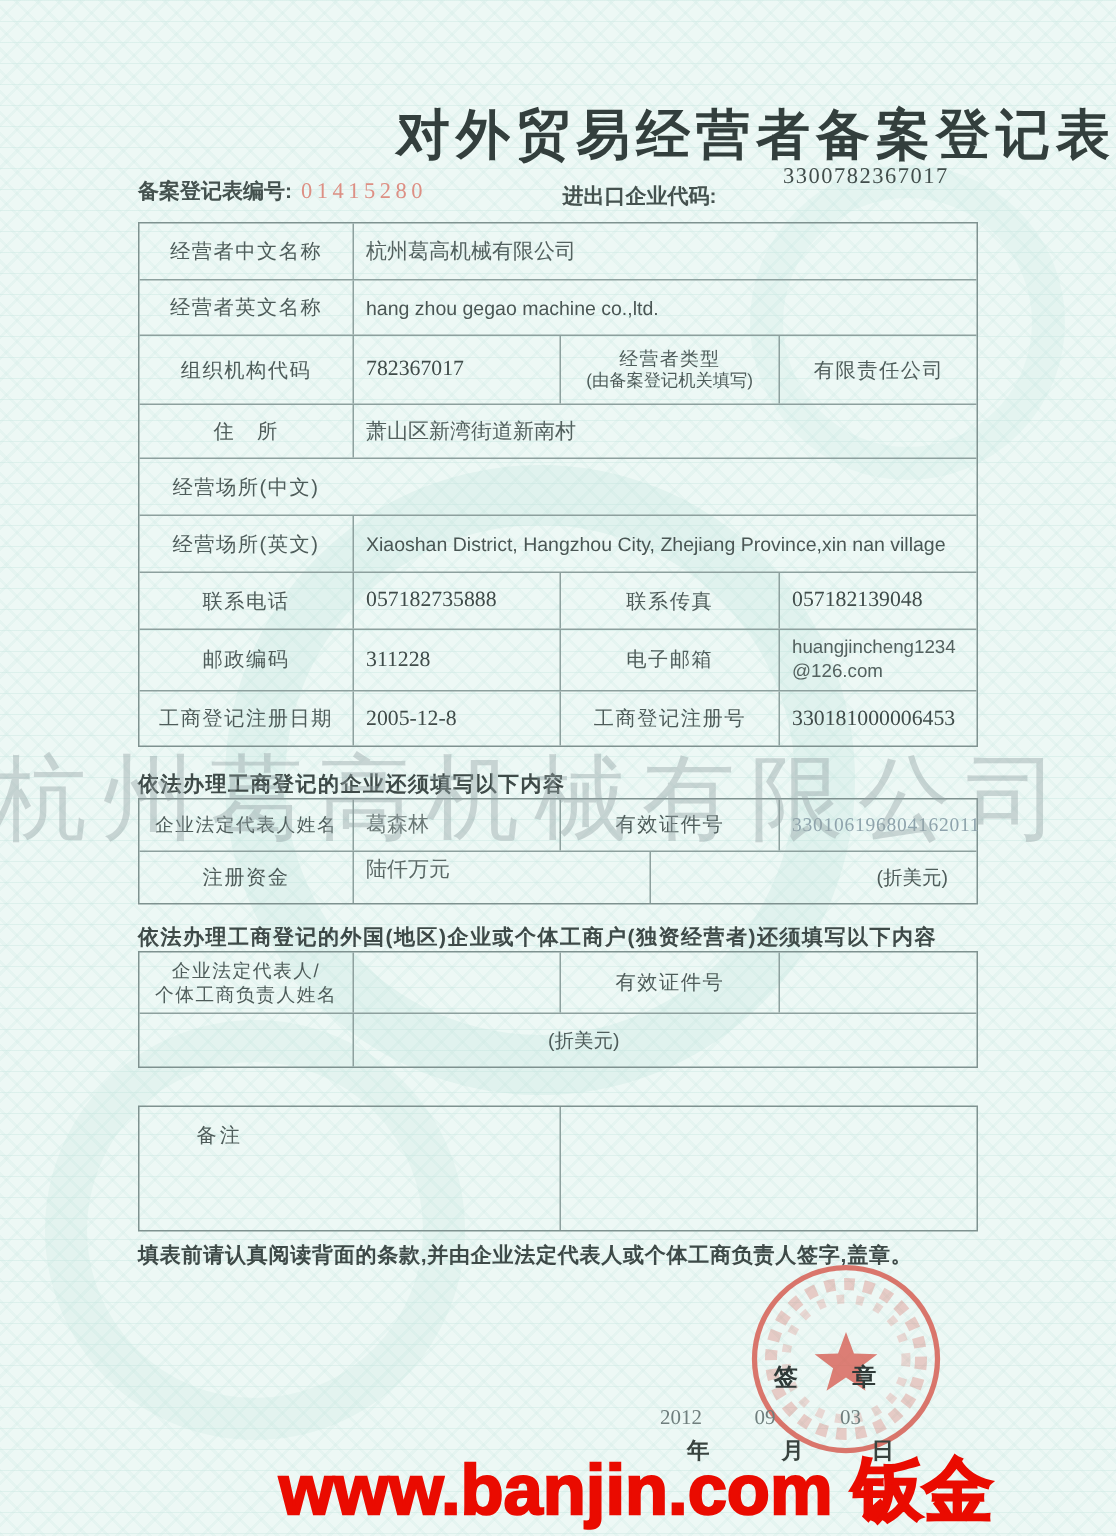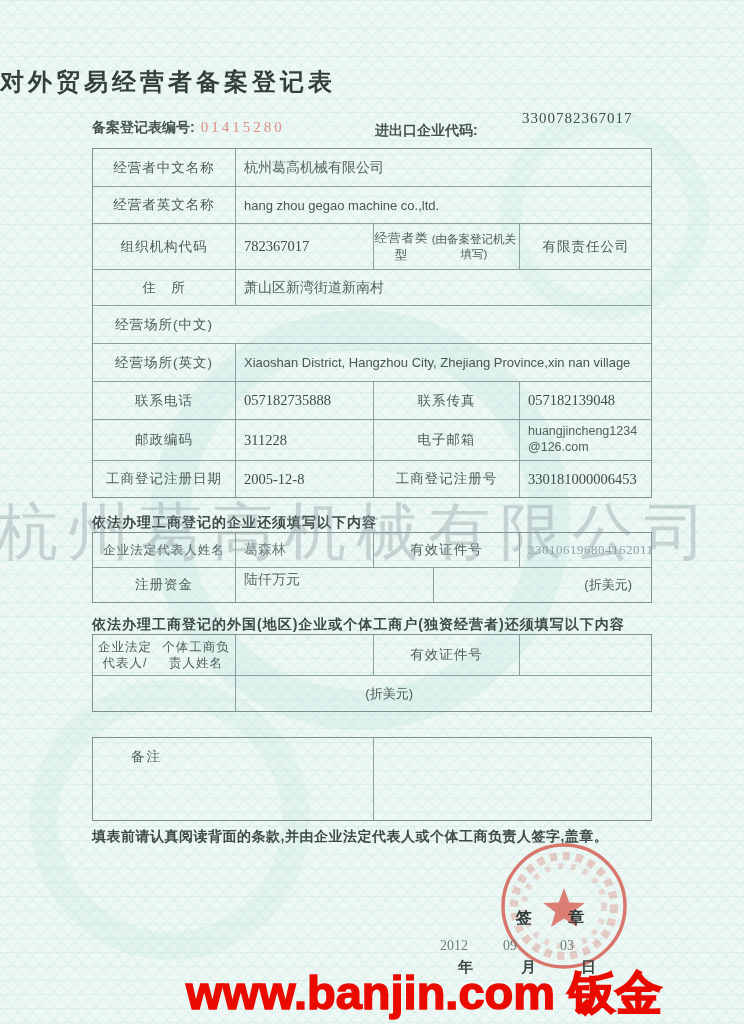--- a/index.html
+++ b/index.html
@@ -12,40 +12,40 @@
     background-image:
       repeating-linear-gradient(180deg, rgba(201,231,225,0.45) 0px, rgba(201,231,225,0.45) 1px, transparent 1px, transparent 14px),
       repeating-linear-gradient(45deg, rgba(201,231,225,0.22) 0px, rgba(201,231,225,0.22) 2px, transparent 2px, transparent 10px),
       repeating-linear-gradient(-45deg, rgba(201,231,225,0.22) 0px, rgba(201,231,225,0.22) 2px, transparent 2px, transparent 10px);
   }
   .ring { position:absolute; border-radius:50%; pointer-events:none; }
   .ring1 { left:150px; top:310px; width:420px; height:420px; border:40px solid rgba(190,227,220,0.28); }
   .ring2 { left:30px;  top:680px; width:280px; height:280px; border:28px solid rgba(190,227,220,0.22); }
   .ring3 { left:500px; top:110px; width:210px; height:210px; border:22px solid rgba(190,227,220,0.18); }
 
-  .title { position:absolute; top:66px; left:0; width:744px; text-align:left;
-           font-size:24px; font-weight:700; letter-spacing:4px; color:#333f3d; }
+  .title { position:absolute; top:66px; left:0; width:744px; text-align:right;
+           font-size:36px; font-weight:700; letter-spacing:4px; color:#333f3d; }
 
   .meta-left  { position:absolute; top:119px; left:92px; font-size:14px; color:#45524f; font-weight:600; }
   .form-no    { font-family:Liberation Serif, serif; font-weight:400;
                 color:#dd8f84; font-size:15px; letter-spacing:3px; margin-left:6px; }
   .meta-right-label { position:absolute; top:122px; left:375px; font-size:14px; color:#45524f; font-weight:600; }
   .meta-right-value { position:absolute; top:110px; left:522px; font-size:15px; color:#414d4b;
                       font-family:"Liberation Serif","DejaVu Serif",serif; letter-spacing:1px; }
 
   .tbl { position:absolute; left:92px; width:560px; border:1px solid #7f9290; background:rgba(255,255,255,0.0); }
   .row { display:grid; grid-template-columns:142px 138px 146px 133px; border-top:1px solid #8da09e; }
   .row:first-child { border-top:none; }
   .row.h37{height:37px}.row.h46{height:46px}.row.h36{height:36px}.row.h38{height:38px}.row.h41{height:41px}
   .row.h34{height:34px}.row.h35{height:35px}.row.h40{height:40px}
 
   .cell { display:flex; align-items:center; border-left:1px solid #8da09e; overflow:hidden; }
   .cell:first-child { border-left:none; }
   .lbl { justify-content:center; text-align:center; font-size:13.5px; color:#4e5c5a; letter-spacing:1px; }
-  .lbl.small { font-size:12.5px; line-height:1.3; flex-direction:row;justify-content:flex-end; }
+  .lbl.small { font-size:12.5px; line-height:1.3; flex-direction:column; }
   .val { font-size:14px; color:#53615f; padding:2px 8px; }
   .val.serif { font-family:"Liberation Serif","DejaVu Serif",serif; color:#3f4b49; font-size:14.5px; }
   .val.en { font-size:13px; color:#4a5654; }
   .val.wrap { font-size:12.5px; line-height:1.25; word-break:break-all; }
   .span3 { grid-column:2 / 5; }
   .lbl2sub { font-size:11.5px; letter-spacing:0; }
   .usd { justify-content:flex-end; padding-right:20px; font-size:13px; color:#4e5c5a; }
   .faint-id { color:#8ea3ac; font-family:"Liberation Serif","DejaVu Serif",serif; font-size:13px; letter-spacing:0.5px; }
 
   .sec-head { position:absolute; left:92px; font-size:14px; font-weight:700; color:#3e4a48; letter-spacing:1px; }

